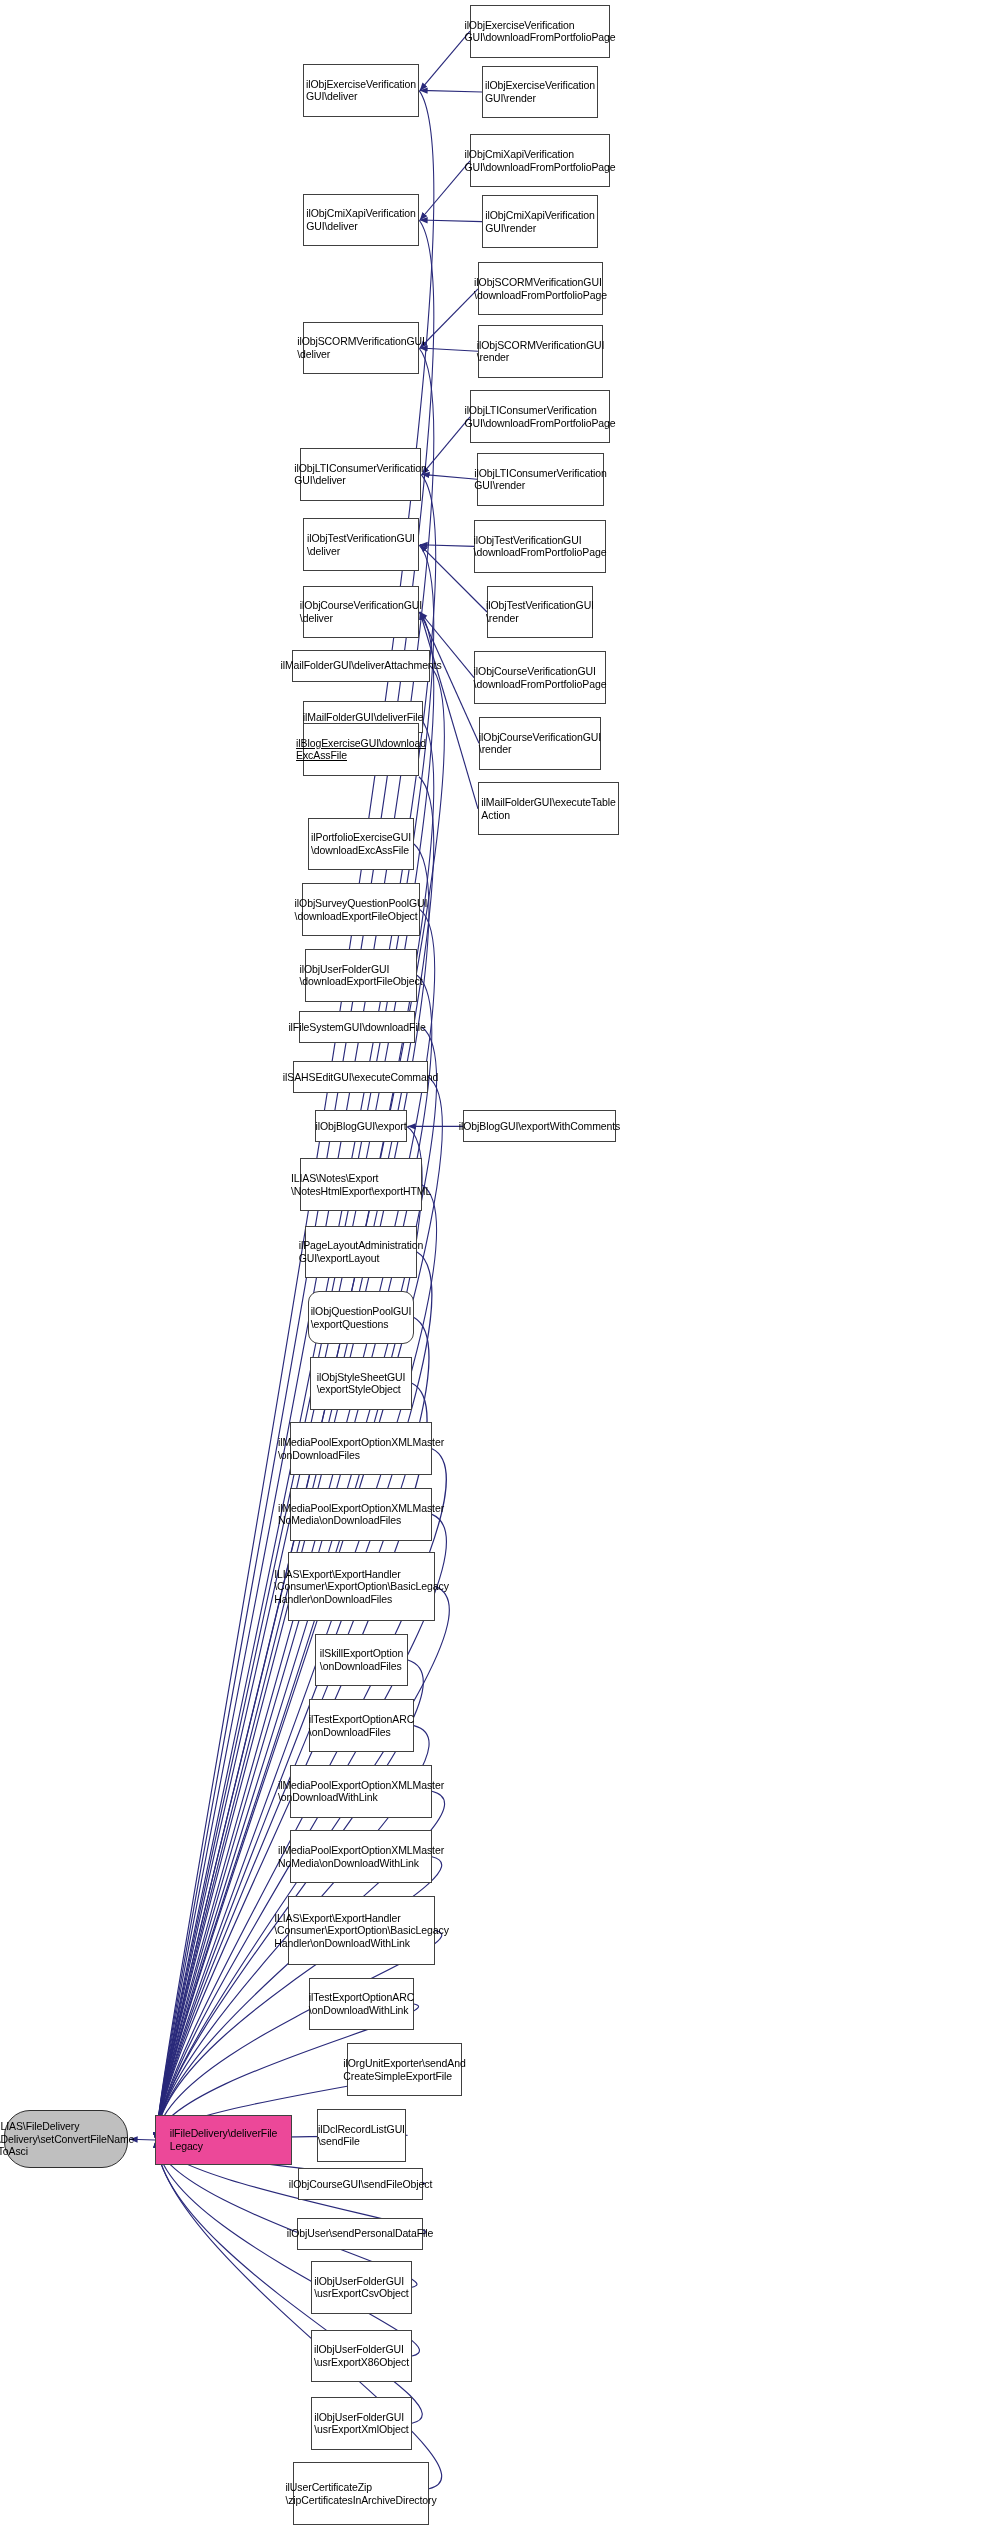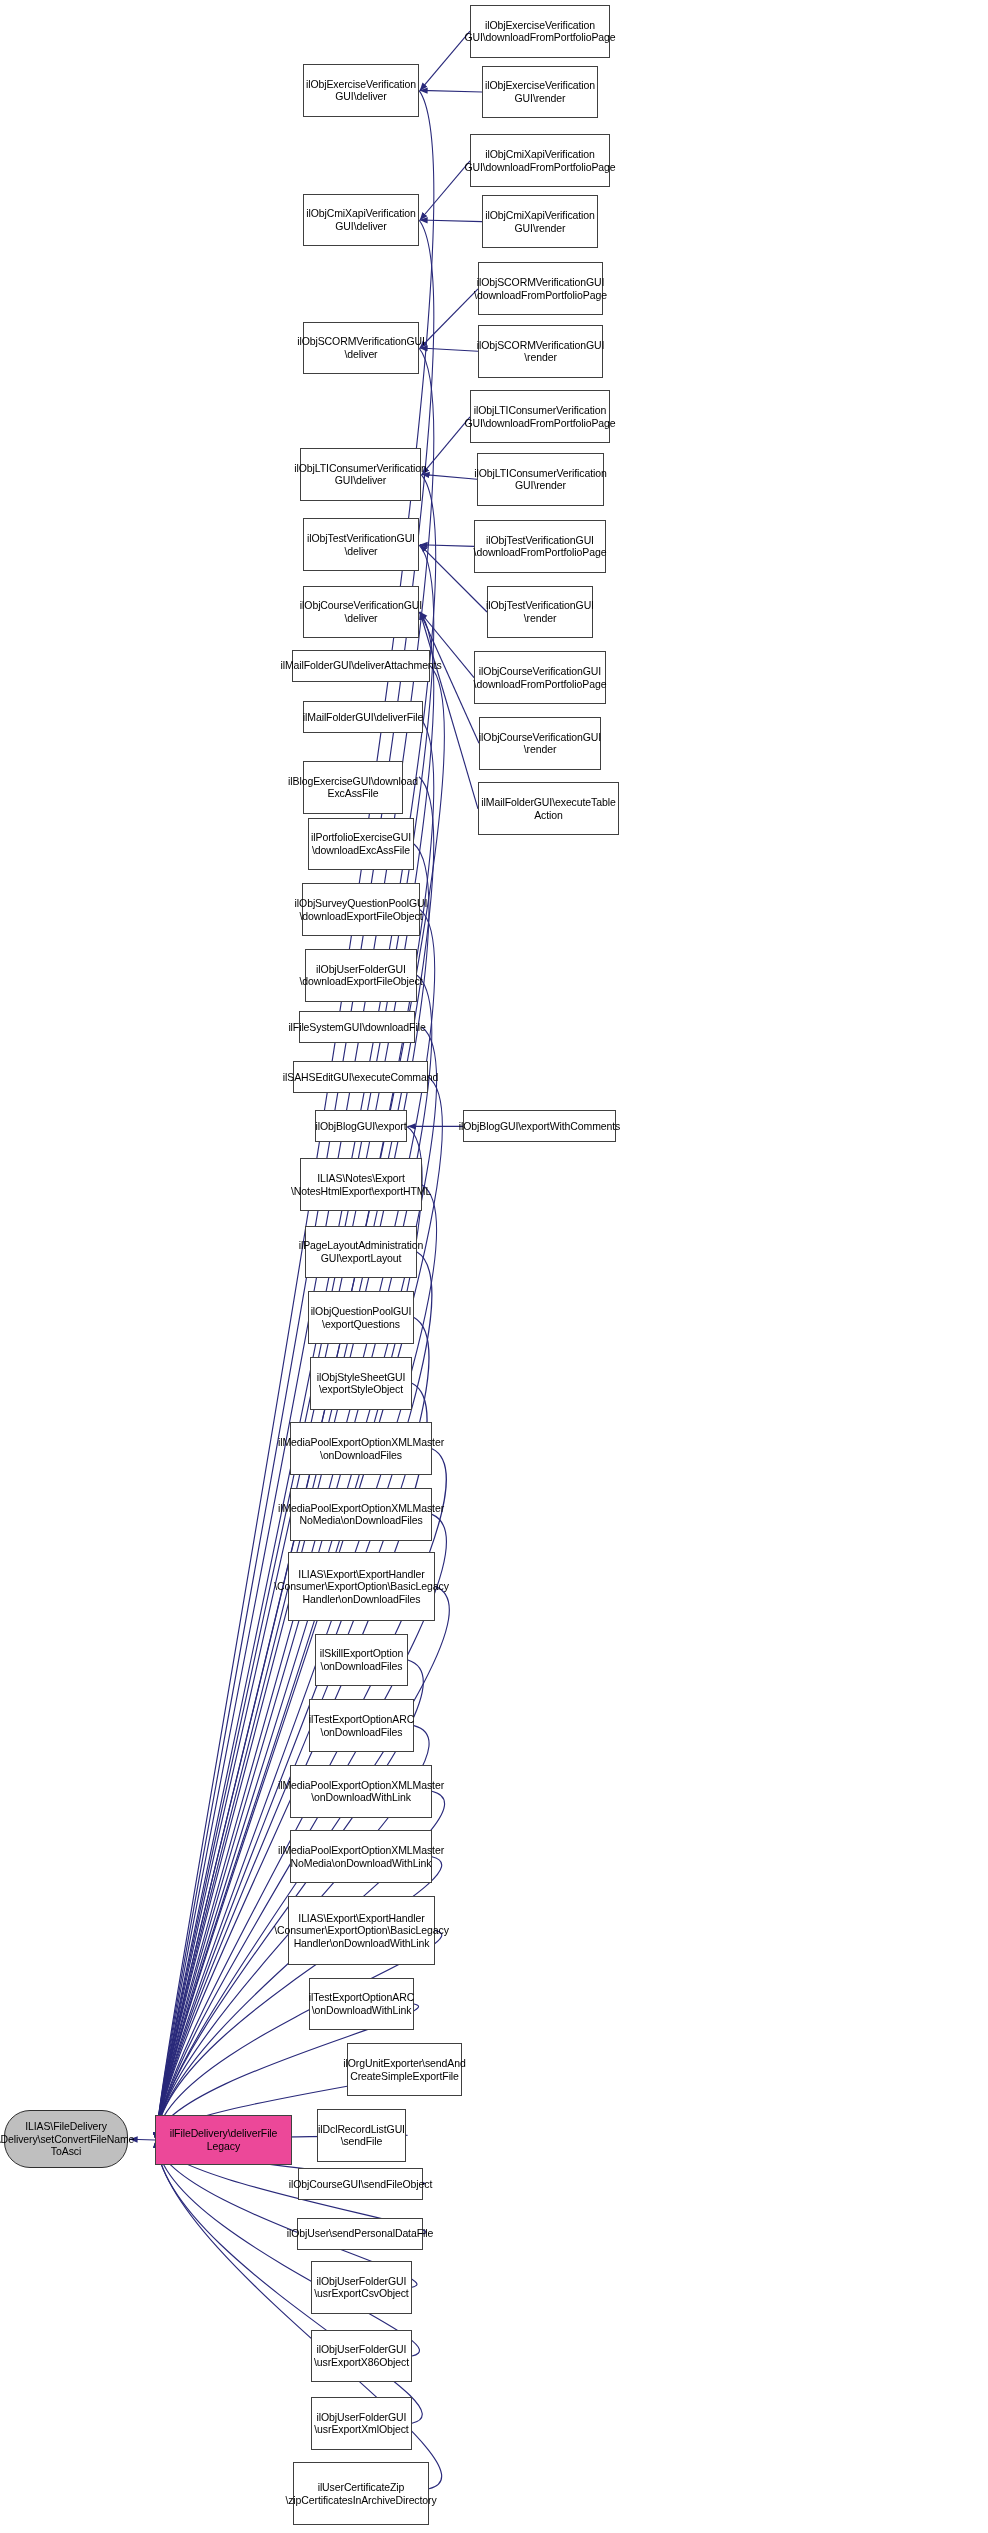--- a/index.html
+++ b/index.html
@@ -7,21 +7,21 @@
   #stage{position:relative;width:988px;height:2533px;background:#fff;overflow:hidden;}
   #edges{position:absolute;left:0;top:0;width:988px;height:2533px;pointer-events:none;}
   .node{
     position:absolute;
     box-sizing:border-box;
     border:1px solid #404040;
     background:#ffffff;
     color:#000000;
     font-size:10.5px;
     line-height:12.6px;
-    text-align:center;
+    text-align:left;
     display:flex;
     align-items:center;
     justify-content:center;
     padding:1px 0;
     white-space:pre-line;
     letter-spacing:-0.1px;
   }
   .node.root{ background:#bfbfbf; border-color:#303030;border-radius:26px; }
   .node.hub{ background:#ec4899; }
 </style>
@@ -104,36 +104,36 @@
       <div class="node " style="left: 303px; top: 321.6px; width: 116px; height: 52.8px;">ilObjSCORMVerificationGUI
 \deliver</div>
       <div class="node " style="left: 300px; top: 448px; width: 121px; height: 52.8px;">ilObjLTIConsumerVerification
 GUI\deliver</div>
       <div class="node " style="left: 303px; top: 518.4px; width: 116px; height: 52.8px;">ilObjTestVerificationGUI
 \deliver</div>
       <div class="node " style="left: 303px; top: 585.6px; width: 116px; height: 52.8px;">ilObjCourseVerificationGUI
 \deliver</div>
       <div class="node " style="left: 292px; top: 649.6px; width: 138px; height: 32px;">ilMailFolderGUI\deliverAttachments</div>
       <div class="node " style="left: 303px; top: 700.8px; width: 120px; height: 32px;">ilMailFolderGUI\deliverFile</div>
-      <div class="node " style="left: 303px; top: 761px; width: 100px; height: 52.8px;">ilBlogExerciseGUI\download
+      <div class="node " style="left: 303px; top: 723px; width: 116px; height: 52.8px; text-decoration: underline;">ilBlogExerciseGUI\download
 ExcAssFile</div>
       <div class="node " style="left: 308px; top: 817.6px; width: 106px; height: 52.8px;">ilPortfolioExerciseGUI
 \downloadExcAssFile</div>
       <div class="node " style="left: 302px; top: 883.2px; width: 118px; height: 52.8px;">ilObjSurveyQuestionPoolGUI
 \downloadExportFileObject</div>
       <div class="node " style="left: 305px; top: 948.8px; width: 112px; height: 52.8px;">ilObjUserFolderGUI
 \downloadExportFileObject</div>
       <div class="node " style="left: 299px; top: 1011.2px; width: 116px; height: 32px;">ilFileSystemGUI\downloadFile</div>
       <div class="node " style="left: 293px; top: 1060.8px; width: 135px; height: 32px;">ilSAHSEditGUI\executeCommand</div>
       <div class="node " style="left: 315px; top: 1110.4px; width: 92px; height: 32px;">ilObjBlogGUI\export</div>
       <div class="node " style="left: 300px; top: 1158.4px; width: 122px; height: 52.8px;">ILIAS\Notes\Export
 \NotesHtmlExport\exportHTML</div>
       <div class="node " style="left: 305px; top: 1225.6px; width: 112px; height: 52.8px;">ilPageLayoutAdministration
 GUI\exportLayout</div>
-      <div class="node " style="left: 308px; top: 1291.2px; width: 106px; height: 52.8px;">ilObjQuestionPoolGUI
+      <div class="node " style="left: 308px; top: 1291.2px; width: 106px; height: 52.8px; border-radius: 11px;">ilObjQuestionPoolGUI
 \exportQuestions</div>
       <div class="node " style="left: 310px; top: 1356.8px; width: 102px; height: 52.8px;">ilObjStyleSheetGUI
 \exportStyleObject</div>
       <div class="node " style="left: 290px; top: 1422.4px; width: 142px; height: 52.8px;">ilMediaPoolExportOptionXMLMaster
 \onDownloadFiles</div>
       <div class="node " style="left: 290px; top: 1488px; width: 142px; height: 52.8px;">ilMediaPoolExportOptionXMLMaster
 NoMedia\onDownloadFiles</div>
       <div class="node " style="left: 288px; top: 1552px; width: 147px; height: 68.8px;">ILIAS\Export\ExportHandler
 \Consumer\ExportOption\BasicLegacy
 Handler\onDownloadFiles</div>

